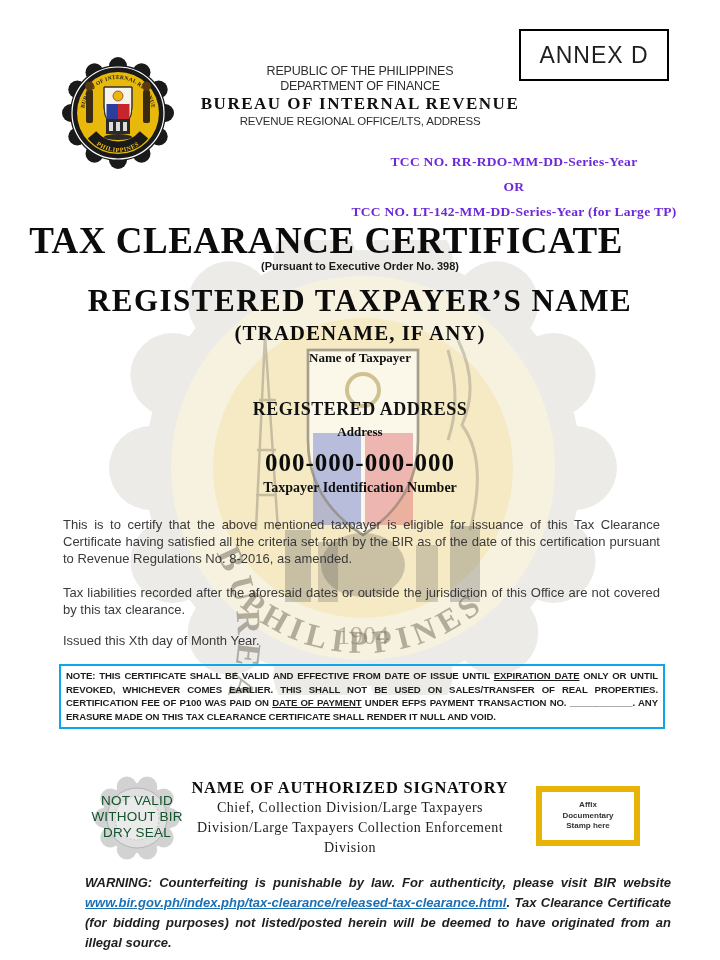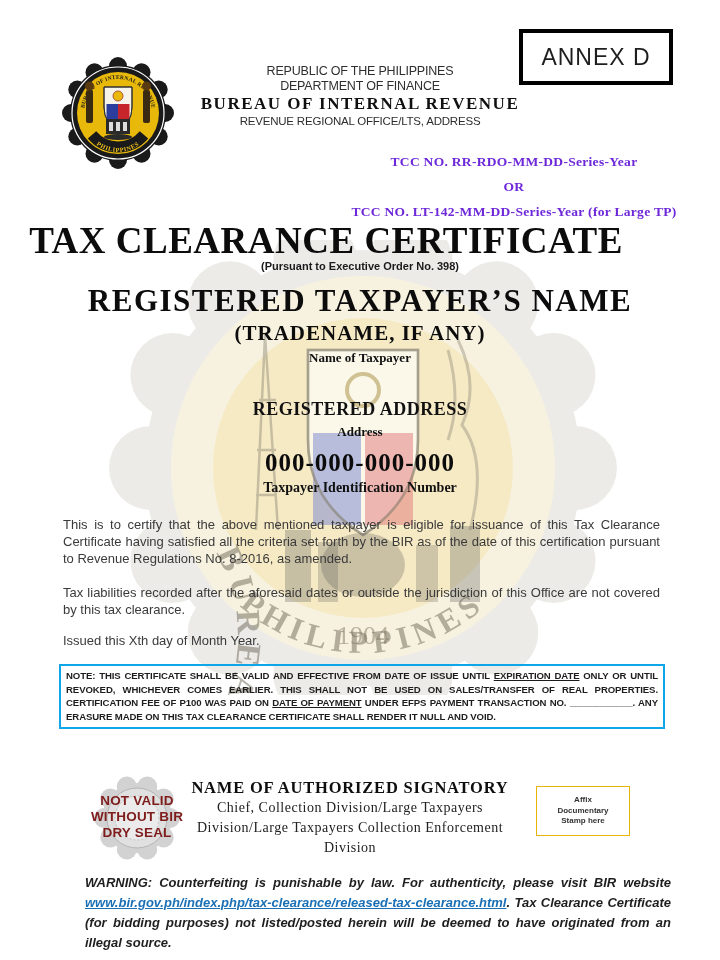--- a/index.html
+++ b/index.html
@@ -8,21 +8,21 @@
   .abs{position:absolute;}
   .center{text-align:center;}
   .serif{font-family:"Liberation Serif",serif;}
   .b{font-weight:bold;}
 
   
   #watermark{left:60px;top:240px;z-index:0;}
   .z{position:absolute;z-index:1;}
 
   
-  #annex-box{left:519px;top:29px;width:146px;height:48px;border:4px solid #000000;
+  #annex-box{left:519px;top:29px;width:146px;height:48px;border:2px solid #000000;
              display:flex;align-items:center;justify-content:center;
              font-size:23px;color:#1e1e1e;letter-spacing:1px;background:#fff;}
 
   
   #hdr{left:160px;top:64px;width:400px;text-align:center;}
   .hline{font-size:12.5px;color:#2e2e2e;letter-spacing:-0.2px;line-height:15px;}
   .hbir{font-family:"Liberation Serif",serif;font-weight:bold;font-size:17px;
         letter-spacing:1.5px;line-height:20px;color:#101010;}
   .hsub{font-size:11.5px;color:#2e2e2e;letter-spacing:-0.2px;line-height:14px;}
 
@@ -46,28 +46,28 @@
   .para{left:63px;width:597px;font-size:13px;color:#3a3a3a;text-align:justify;line-height:17px;}
   #p1{top:516px;} #p2{top:584px;} #p3{top:632px;text-align:left;}
 
   
   #note-box{left:59px;top:664px;width:592px;border:2px solid #0ea5e9;padding:3px 5px 4px 5px;
             font-size:9.6px;line-height:13.5px;text-align:justify;color:#1d1d1d;
             font-weight:600;letter-spacing:-0.1px;background:transparent;}
   .note-u{text-decoration:underline;font-weight:700;}
 
   
-  #dry-seal-text{left:82px;top:793px;width:110px;text-align:center;font-weight:bold;
-                 font-size:13.5px;line-height:16px;color:#7f1d1d;letter-spacing:0.2px;}
+  #dry-seal-text{left:82px;top:793px;width:110px;text-align:center;font-weight:normal;
+                 font-size:13.5px;line-height:16px;color:#14532d;letter-spacing:0.2px;}
   #signatory{left:180px;top:777px;width:340px;text-align:center;}
   #sig-name{font-family:"Liberation Serif",serif;font-weight:bold;font-size:16.5px;
             letter-spacing:0.8px;color:#0e0e0e;line-height:21px;}
   .sig-line{font-family:"Liberation Serif",serif;font-size:14px;line-height:20px;
             color:#222;letter-spacing:0.5px;}
-  #stamp-box{left:536px;top:786px;width:92px;height:48px;border:1px solid #eab308;
+  #stamp-box{left:536px;top:786px;width:92px;height:48px;border:6px solid #eab308;
              display:flex;flex-direction:column;align-items:center;justify-content:center;
              font-size:8px;font-weight:bold;line-height:10.5px;color:#333;background:#fff;}
 
   
   #warning{left:85px;top:873px;width:586px;text-align:justify;font-style:italic;
            font-weight:bold;font-size:13px;line-height:20px;color:#1f1f1f;}
   .wlink{color:#1a6fb5;text-decoration:underline;}
 </style>
 </head>
 <body>

